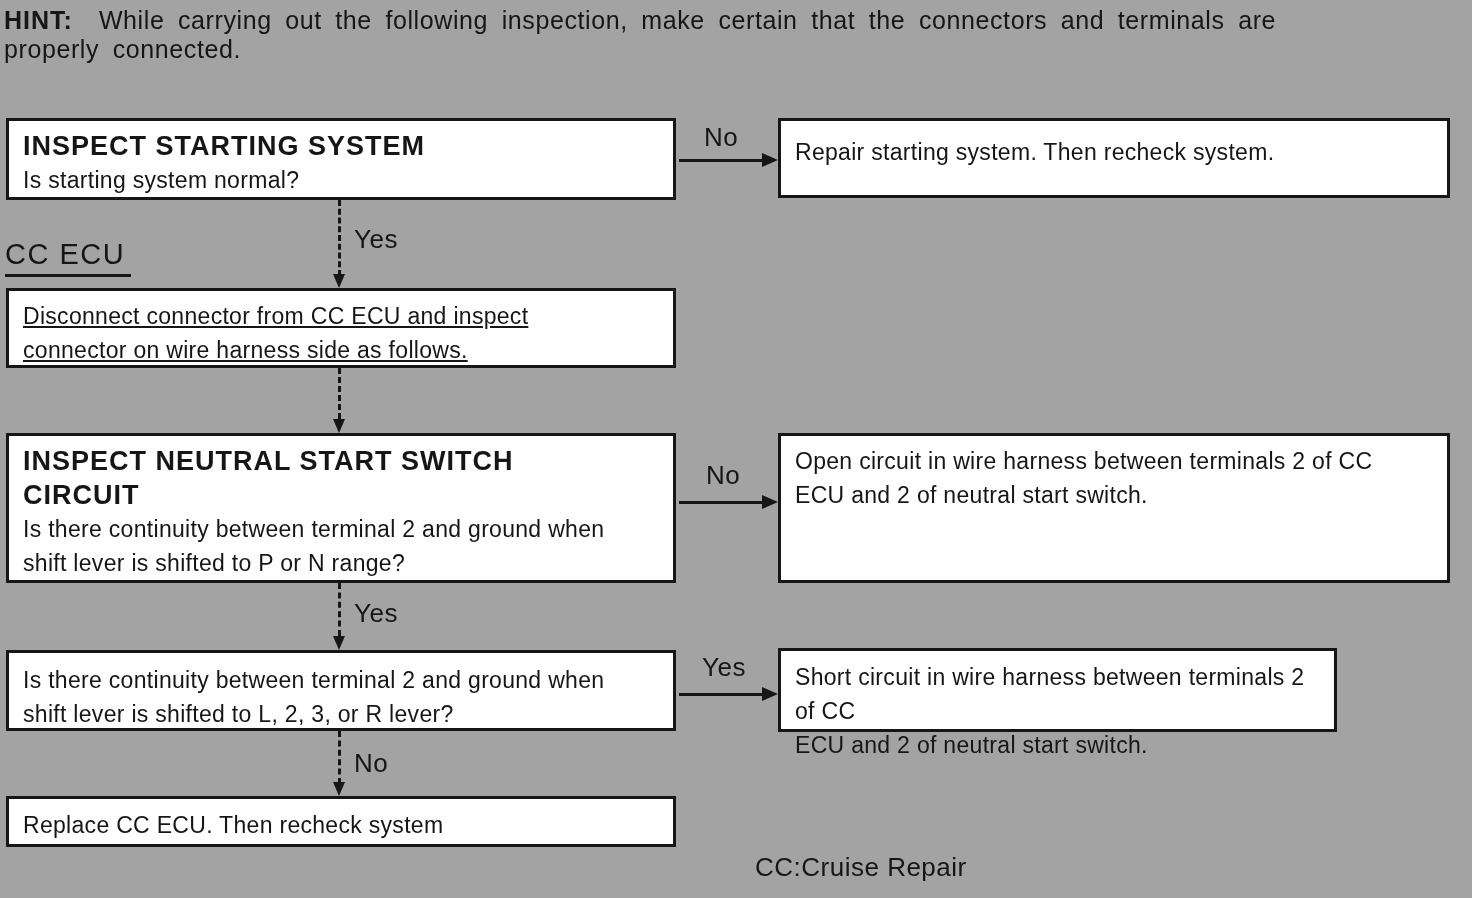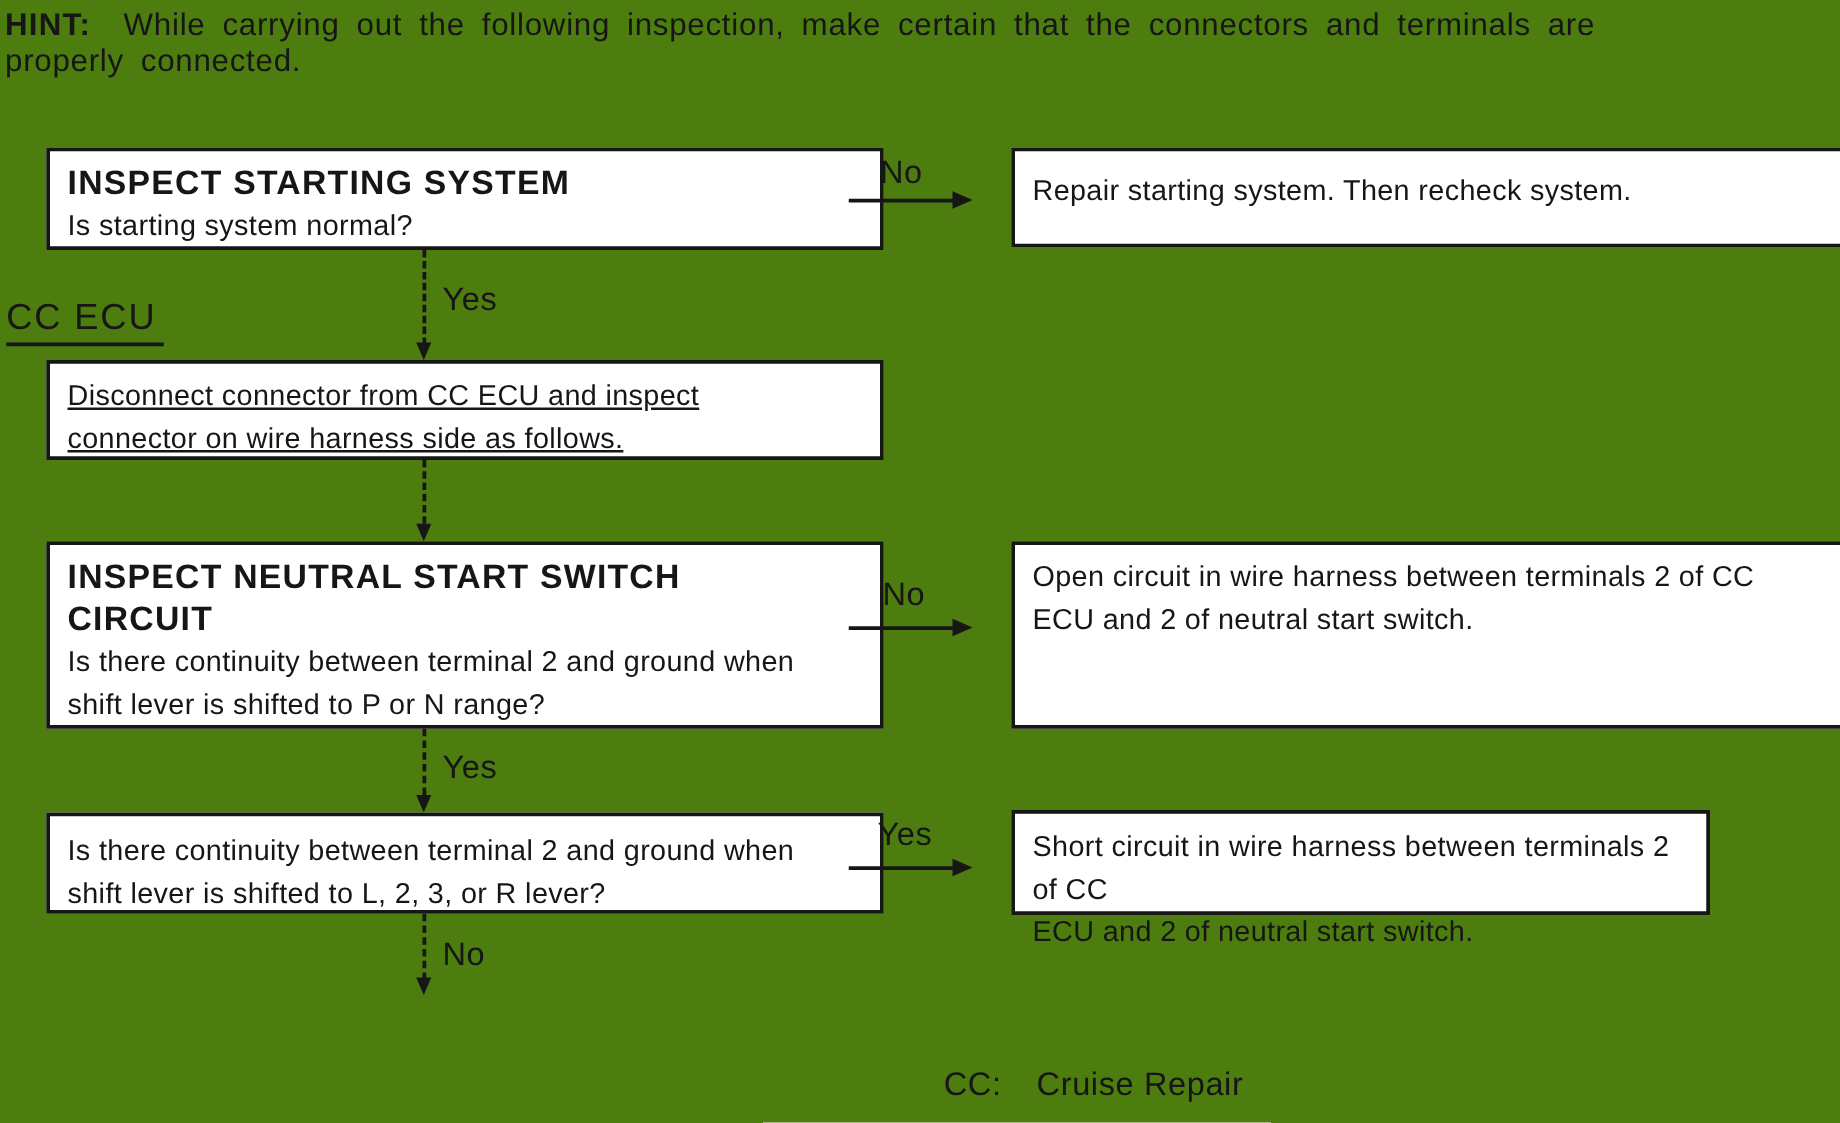--- a/index.html
+++ b/index.html
@@ -1,39 +1,39 @@
 <!DOCTYPE html>
 <html><head>
 <meta charset="utf-8">
 <style>
   html,body { margin:0; padding:0; background:#e8e8e8; }
   .page {
-    position:relative; width:1472px; height:898px; background:#4d7c0f;
+    position:relative; width:1472px; height:898px; background:#a3a3a3;
     font-family:"Liberation Sans", sans-serif; color:#161616; overflow:hidden;
   }
   .hint { position:absolute; left:4px; top:6px; width:1466px;
           font-size:25px; line-height:29px; letter-spacing:0.6px; word-spacing:6px; }
   .hint .hint-label { font-weight:bold; letter-spacing:1px; margin-right:26px; }
   .section-label { position:absolute; left:5px; top:238px; font-size:29px; letter-spacing:1.5px;
           border-bottom:3px solid #161616; padding:0 6px 3px 0; }
   .box { position:absolute; border:3px solid #161616; background:#fff; box-sizing:border-box;
-         padding:8px 14px;margin-left:31px; }
+         padding:8px 14px; }
   .box .title { font-weight:bold; font-size:27px; line-height:34px; letter-spacing:1px; }
   .box .line  { font-size:23px; line-height:34px; letter-spacing:0.3px; }
   .vline { position:absolute; width:0; border-left:3px dashed #161616; }
   .hline { position:absolute; height:3px; background:#161616; }
   .arr-down { position:absolute; width:0; height:0;
               border-left:6px solid transparent; border-right:6px solid transparent;
               border-top:14px solid #161616; }
   .arr-right { position:absolute; width:0; height:0;
                border-top:7px solid transparent; border-bottom:7px solid transparent;
                border-left:16px solid #161616; }
   .elabel { position:absolute; font-size:26px; letter-spacing:0.5px; }
   .footnote { position:absolute; left:755px; top:852px; font-size:26px; letter-spacing:0.5px; }
-  .footnote .abbr { margin-right:28px; }
+  .footnote .abbr { }
 </style>
 </head>
 <body>
 
 <div class="page">
 
   <div class="hint">
     <div><span class="hint-label">HINT:</span><span>While carrying out the following inspection, make certain that the connectors and terminals are</span></div>
     <div>properly connected.</div>
   </div>
@@ -96,18 +96,21 @@
   </div>
 
   <div class="hline" style="left:679px; top:693px; width:88px;"></div>
   <div class="arr-right" style="left:762px; top:687px;"></div>
   <div class="elabel" style="left:702px; top:652px;">Yes</div>
 
   <div class="vline" style="left:338px; top:731px; height:53px;"></div>
   <div class="arr-down" style="left:333px; top:782px;"></div>
   <div class="elabel" style="left:354px; top:748px;">No</div>
 
+  <div class="box" style="left:6px; top:796px; width:670px; height:51px; padding-top:9px;">
+    <div class="line">Replace CC ECU. Then recheck system</div>
+  </div>
 
   <div class="footnote">
     <span class="abbr">CC:</span><span>Cruise Repair</span>
   </div>
 
 </div>
 
 </body></html>

